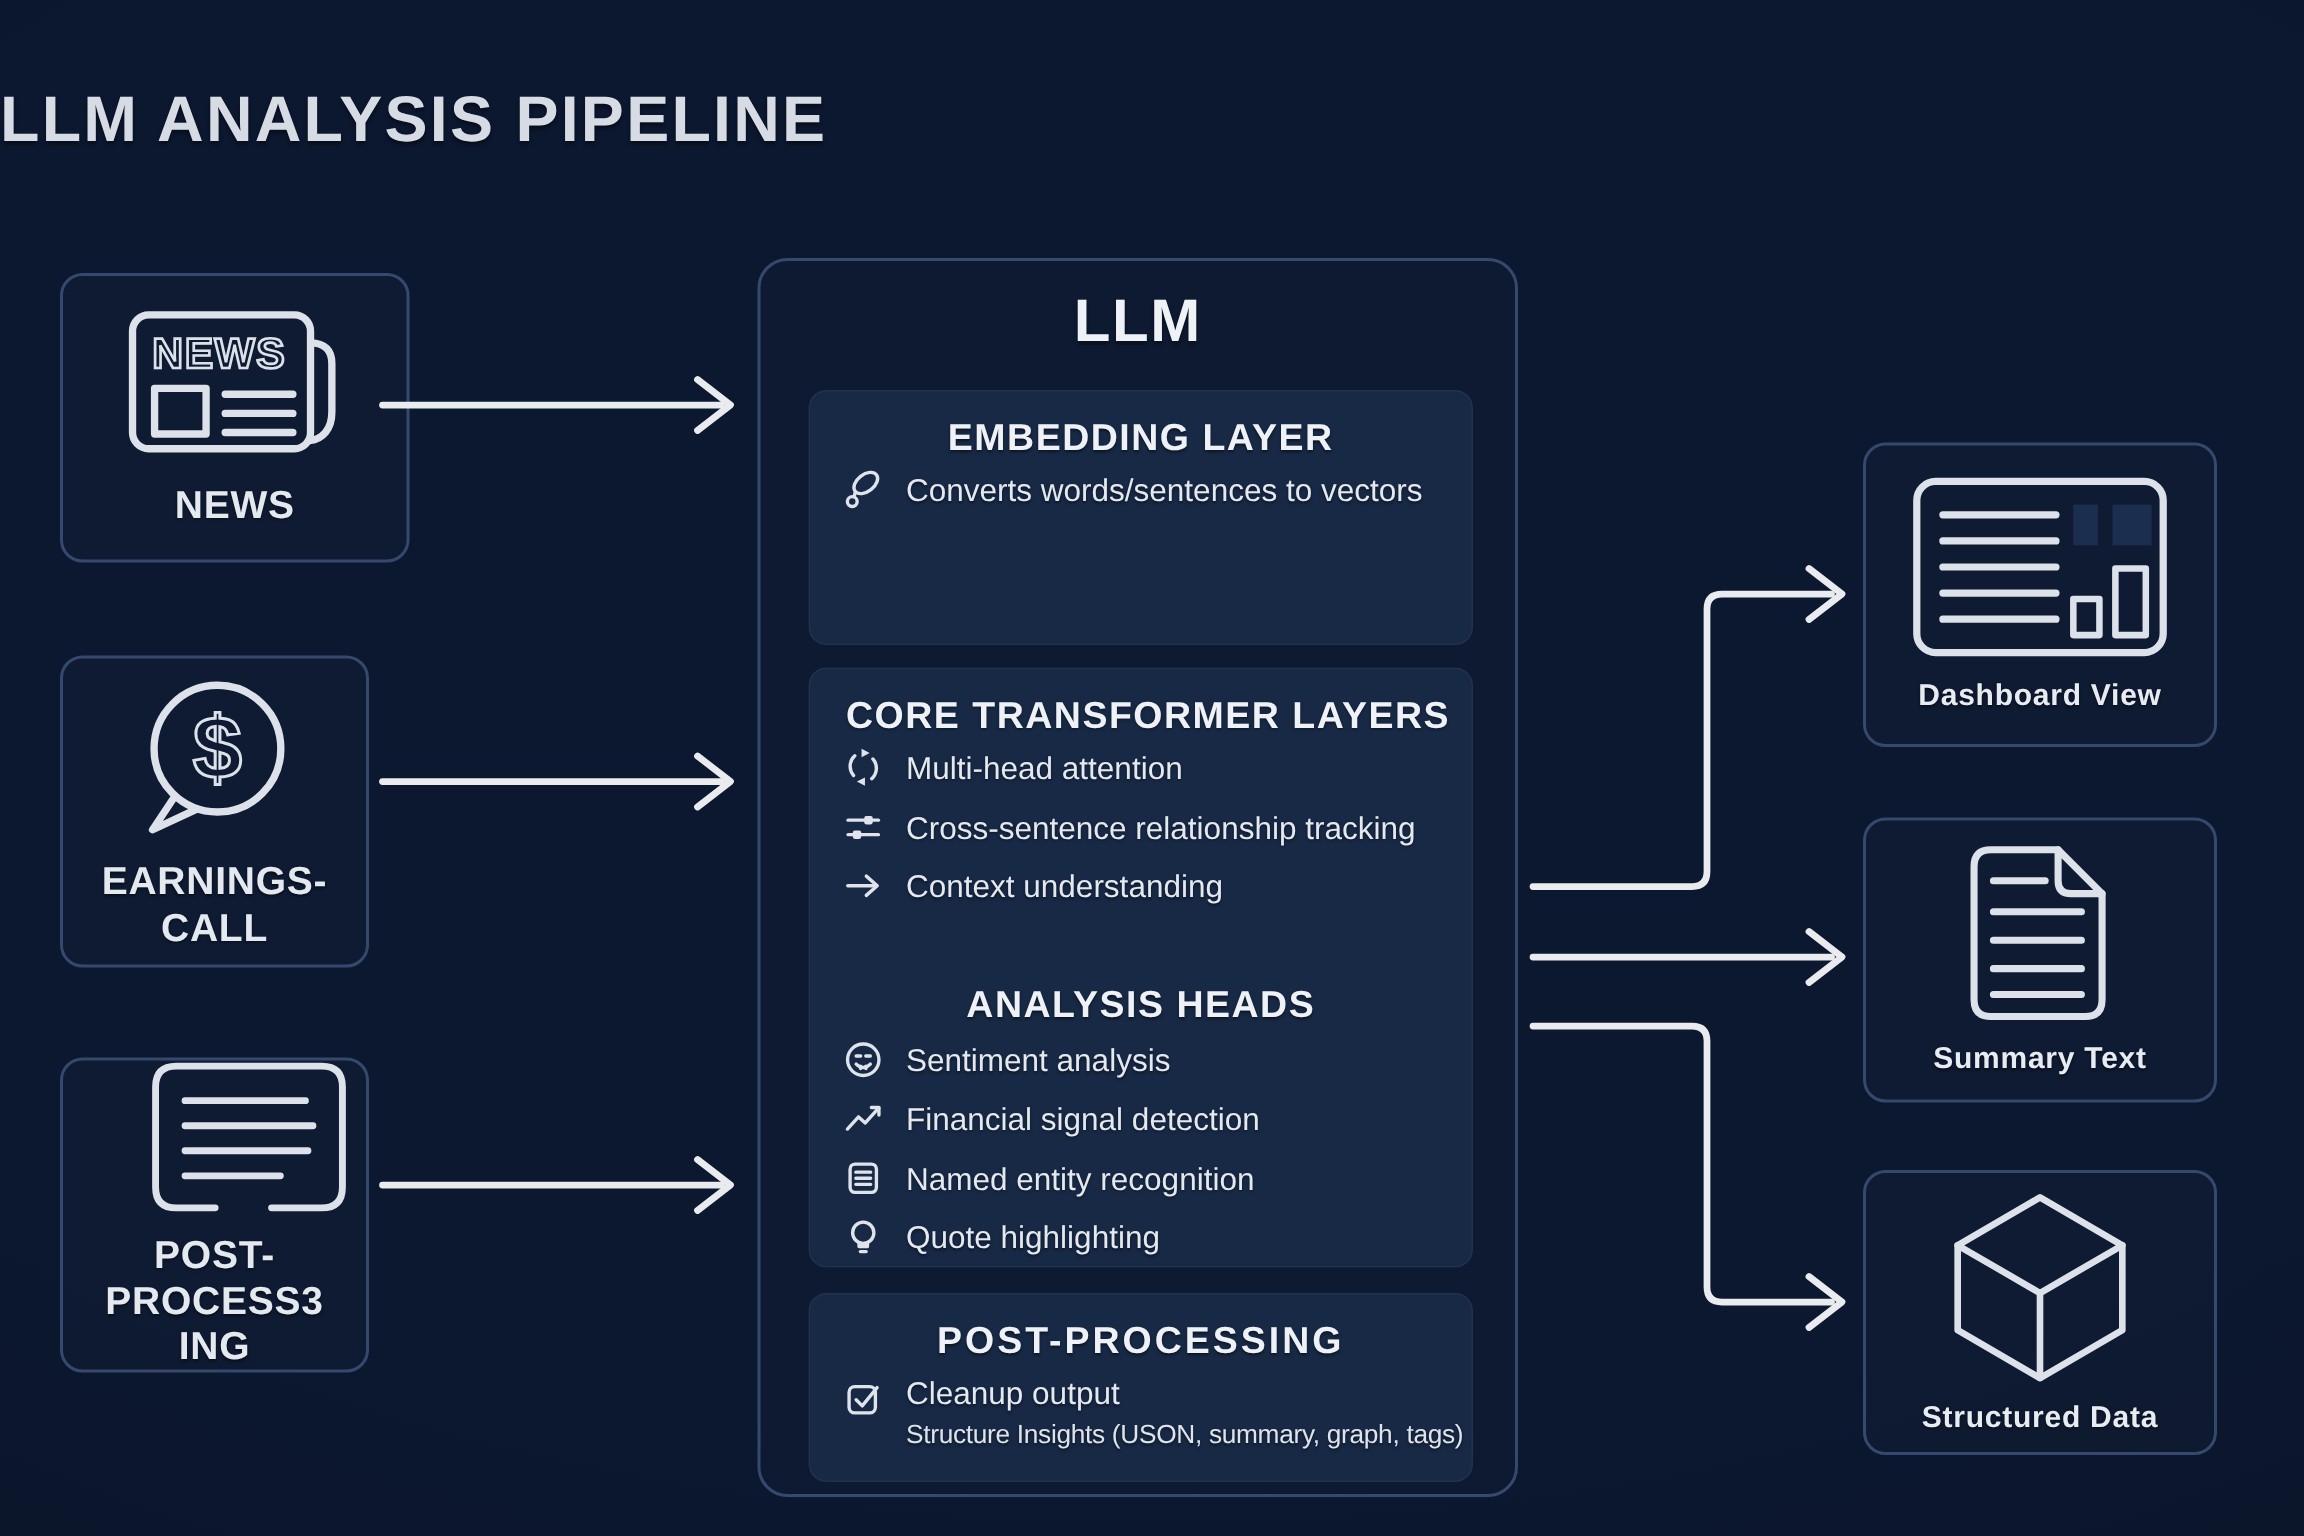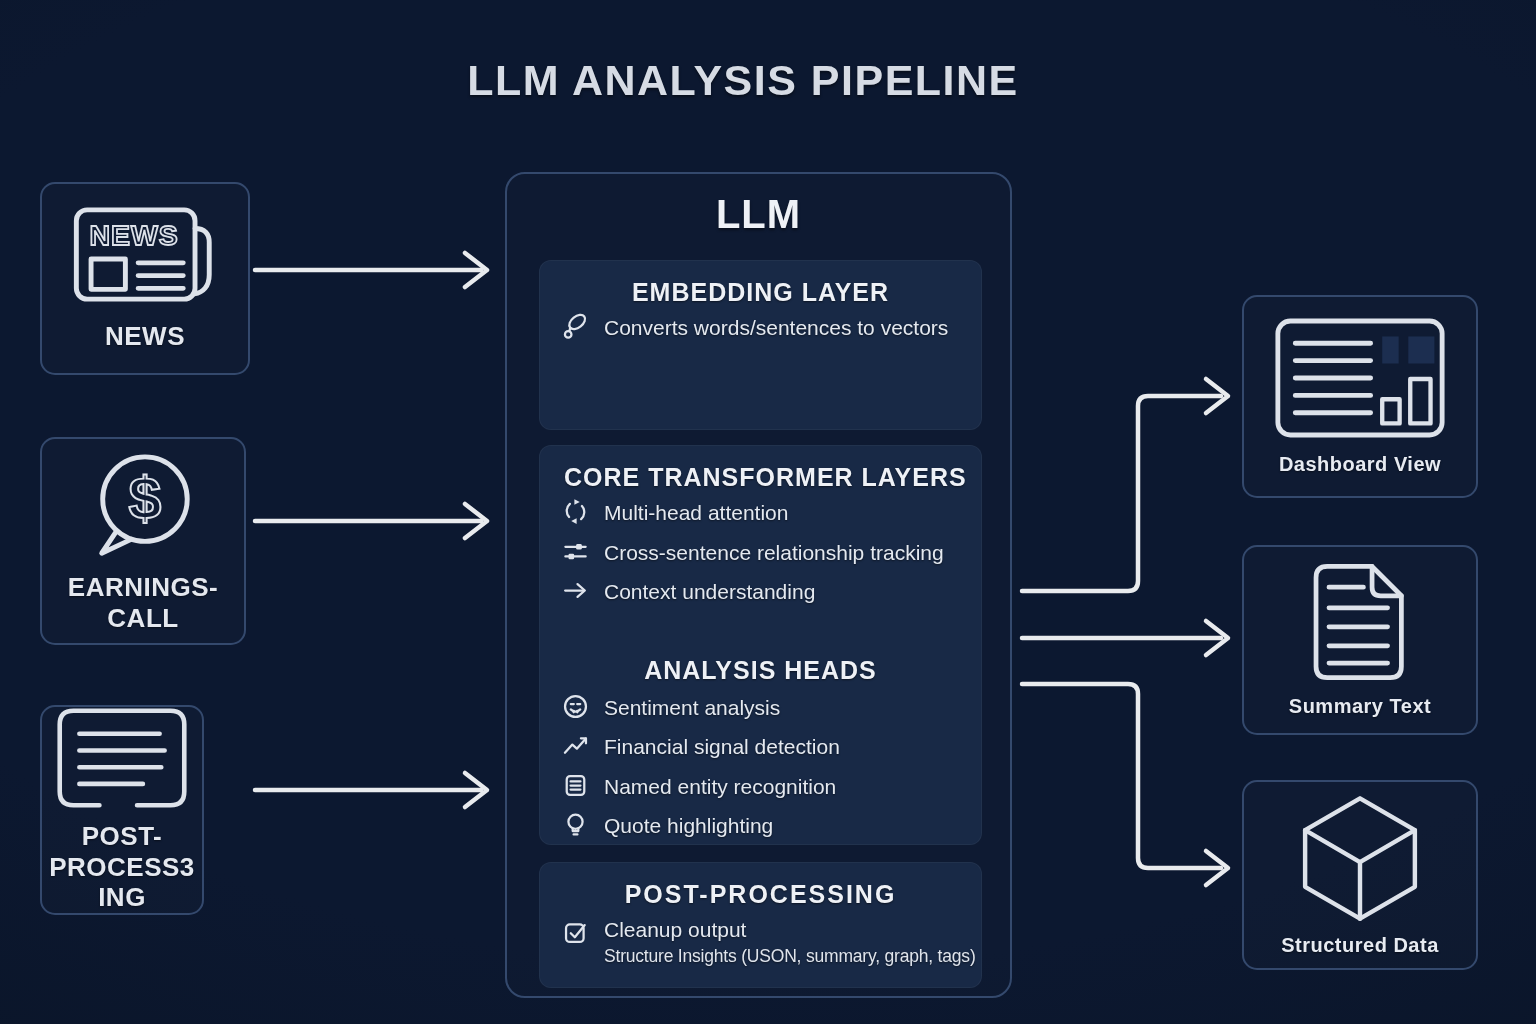--- a/index.html
+++ b/index.html
@@ -3,39 +3,39 @@
 <meta charset="utf-8">
 <style>
   html,body { margin:0; padding:0; background:#081221; }
   .stage {
     position:relative; width:1536px; height:1024px; overflow:hidden;
     background: radial-gradient(ellipse 115% 95% at 50% 42%, var(--background,#0c1830) 55%, #091324 100%);
     font-family:"Liberation Sans", sans-serif;
     color: var(--text,#e8ecf3);
   }
   .page-title {
-    position:absolute; top:56px; left:0; width:1486px; text-align:center;
+    position:absolute; top:56px; left:0; width:1486px; text-align:left;
     font-size:43px; font-weight:bold; letter-spacing:1.5px;
     color: var(--title,#d6dbe4);
     text-shadow:0 2px 3px rgba(0,0,0,.45);
   }
   
   .io-box {
     position:absolute; box-sizing:border-box;
     border:2px solid var(--border,#34496d); border-radius:15px;
     background:rgba(255,255,255,0.014);
     display:flex; flex-direction:column; align-items:center; justify-content:center;
   }
   .io-label {
     font-weight:bold; text-align:center; white-space:pre-line; line-height:1.18;
     color:#e4e8ef; letter-spacing:.5px; text-shadow:0 1px 2px rgba(0,0,0,.5);
   }
-  #in-news      { left:40px; top:182px; width:210px; height:193px; gap:14px; }
+  #in-news      { left:40px; top:182px; width:233px; height:193px; gap:14px; }
   #in-earnings  { left:40px; top:437px; width:206px; height:208px; gap:10px; }
-  #in-transcript{ left:40px; top:705px; width:164px; height:210px; gap:12px; }
+  #in-transcript{ left:40px; top:705px; width:206px; height:210px; gap:12px;align-items:flex-end; }
   #in-news .io-label, #in-earnings .io-label, #in-transcript .io-label { font-size:26px; }
   #out-dashboard { left:1242px; top:295px; width:236px; height:203px; gap:14px; }
   #out-summary   { left:1242px; top:545px; width:236px; height:190px; gap:12px; }
   #out-structured{ left:1242px; top:780px; width:236px; height:190px; gap:10px; }
   .out-label { font-size:20px; font-weight:bold; color:#e7ebf2; text-shadow:0 1px 2px rgba(0,0,0,.5); }
   
   .llm-box {
     position:absolute; left:505px; top:172px; width:507px; height:826px; box-sizing:border-box;
     border:2px solid var(--border,#34496d); border-radius:20px;
     background:rgba(255,255,255,0.012);

